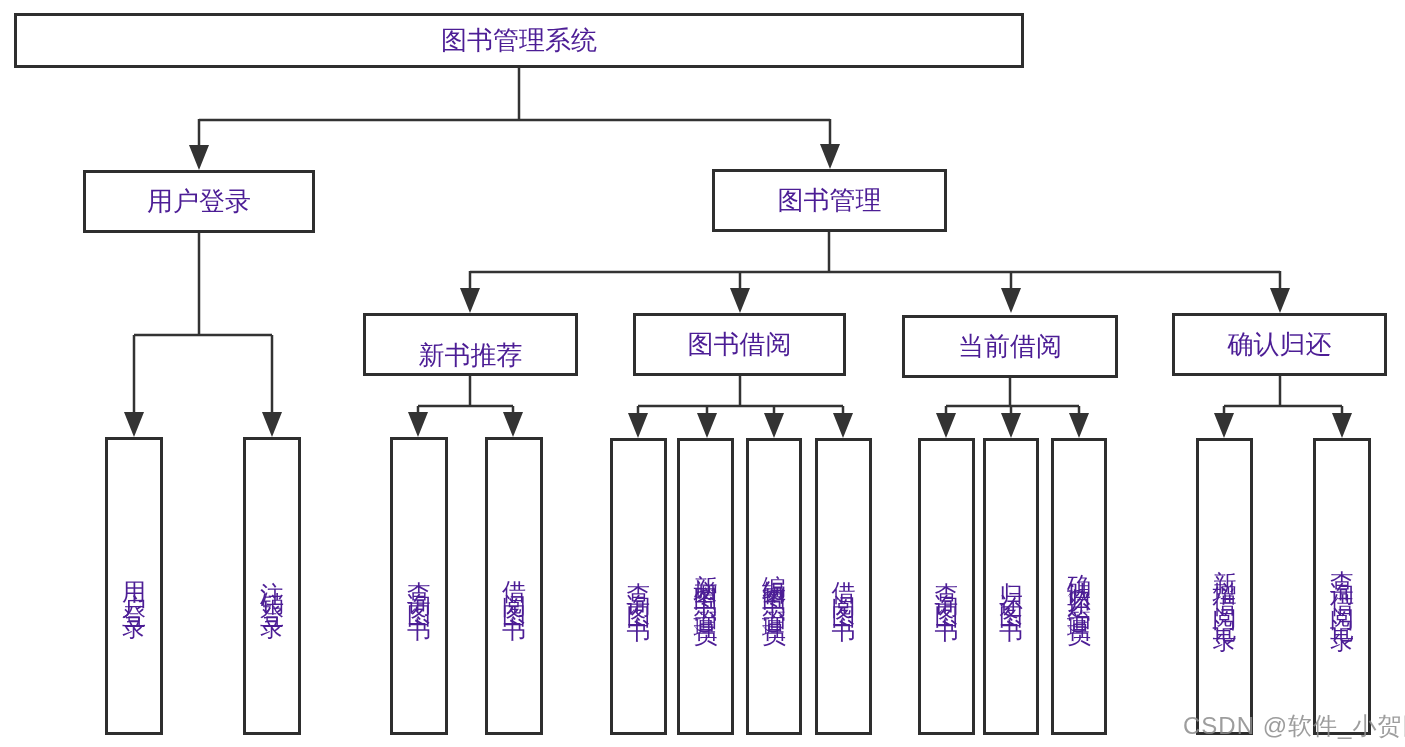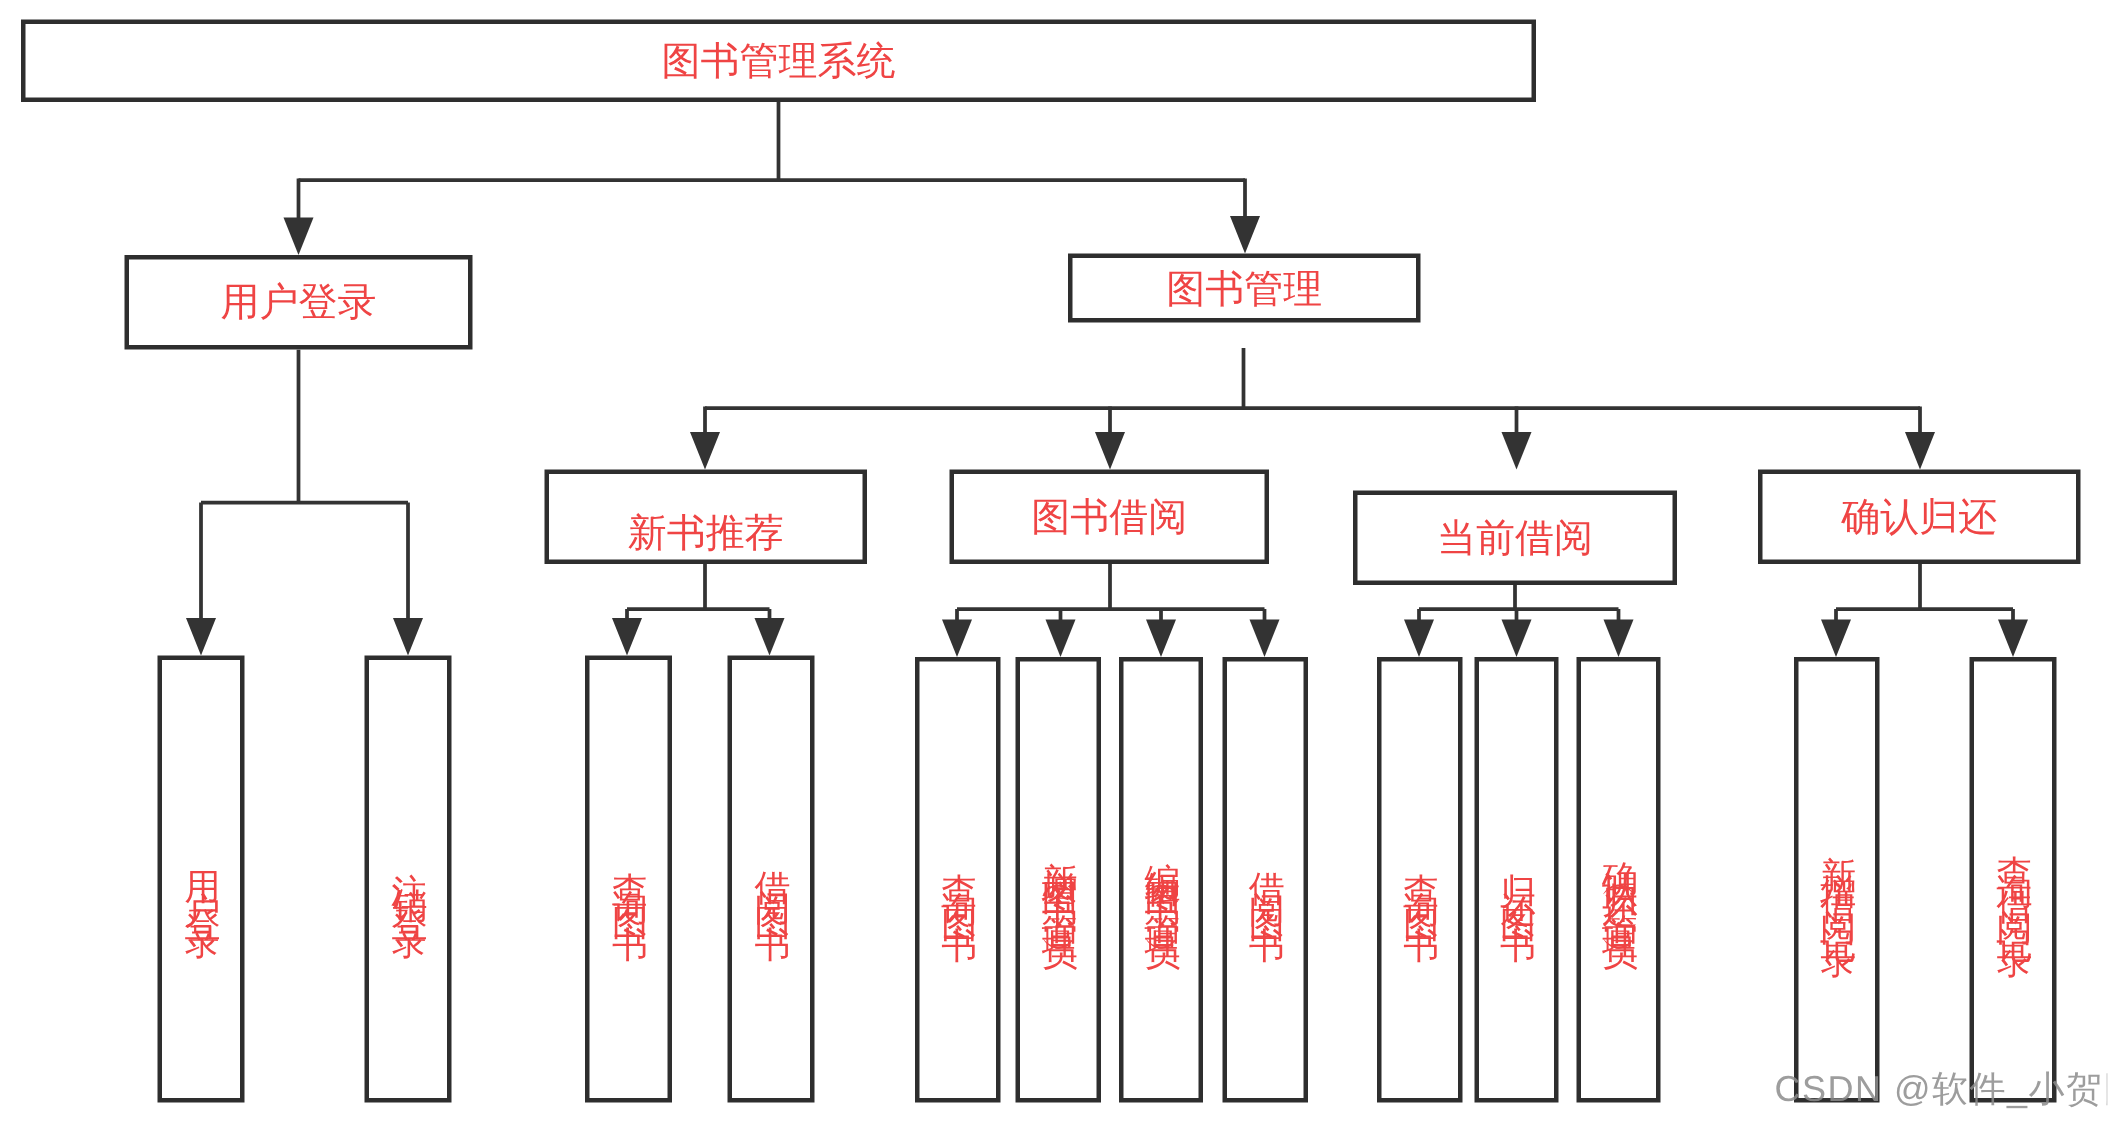--- a/index.html
+++ b/index.html
@@ -15,21 +15,21 @@
     position: absolute;
     left: 0; top: 0;
     width: 1405px; height: 747px;
     pointer-events: none;
   }
   .box {
     position: absolute;
     box-sizing: border-box;
     border: 3px solid #2e2e2e;
     background: #ffffff;
-    color: #ef4444;
+    color: #4c1d95;
     display: flex;
     align-items: center;
     justify-content: center;
   }
   .box.h { font-size: 26px; }
   .box.h .lbl { white-space: nowrap; }
   .box.v { font-size: 24px; }
   .box.v .lbl {
     writing-mode: vertical-rl;
     text-orientation: mixed;
@@ -123,31 +123,31 @@
     </g>
   </svg>
 
   <div class="box h" style="left:14px; top:13px; width:1010px; height:55px;">
     <span class="lbl">图书管理系统</span>
   </div>
 
   <div class="box h" style="left:83px; top:170px; width:232px; height:63px;">
     <span class="lbl">用户登录</span>
   </div>
-  <div class="box h" style="left:712px; top:169px; width:235px; height:46px;">
+  <div class="box h" style="left:712px; top:169px; width:235px; height:63px;">
     <span class="lbl">图书管理</span>
   </div>
 
   <div class="box h" style="left:363px; top:313px; width:215px; height:63px;align-items:flex-end;">
     <span class="lbl">新书推荐</span>
   </div>
   <div class="box h" style="left:633px; top:313px; width:213px; height:63px;">
     <span class="lbl">图书借阅</span>
   </div>
-  <div class="box h" style="left:902px; top:327px; width:216px; height:63px;">
+  <div class="box h" style="left:902px; top:315px; width:216px; height:63px;">
     <span class="lbl">当前借阅</span>
   </div>
   <div class="box h" style="left:1172px; top:313px; width:215px; height:63px;">
     <span class="lbl">确认归还</span>
   </div>
 
   <div class="box v v-s" style="left:105px; top:437px; width:58px; height:298px;">
     <span class="lbl">用户登录</span>
   </div>
   <div class="box v v-s" style="left:243px; top:437px; width:58px; height:298px;">

